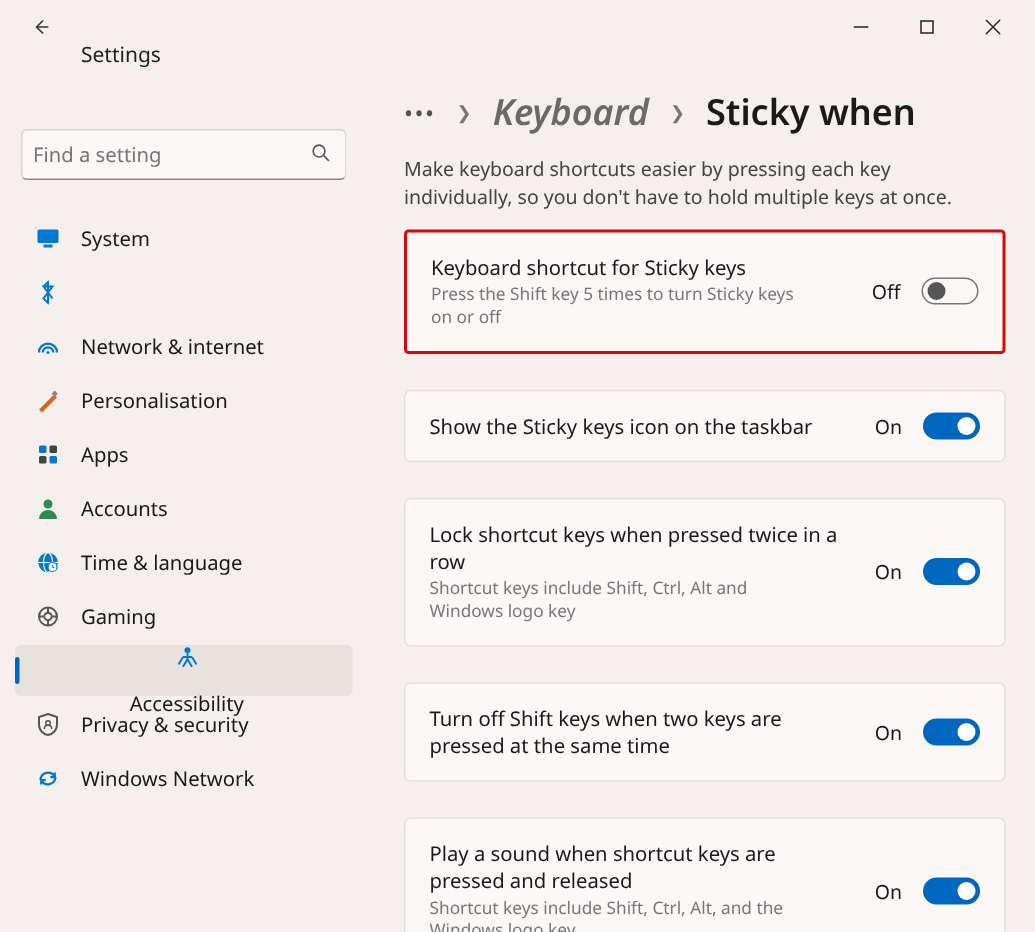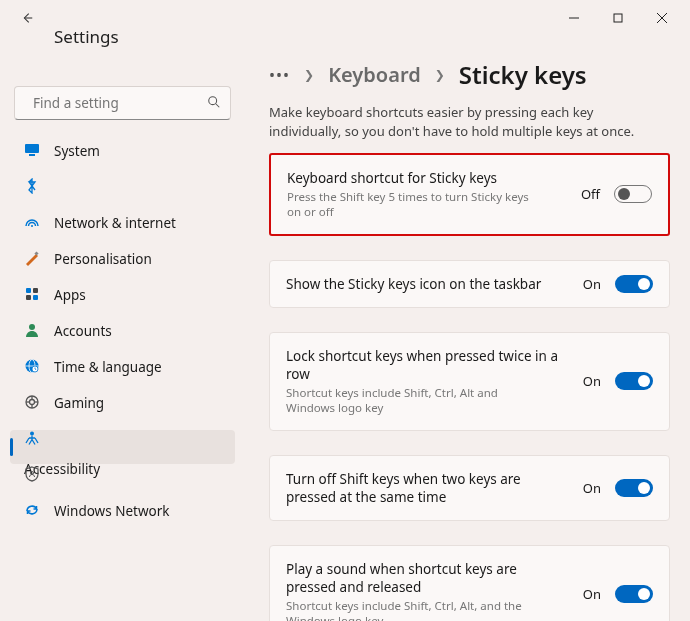--- a/index.html
+++ b/index.html
@@ -1,36 +1,36 @@
 <!DOCTYPE html>
 <html><head>
 <meta charset="utf-8">
 <style>
 * { box-sizing: border-box; margin: 0; padding: 0; font-family: "Segoe UI", system-ui, sans-serif; }
 body { width: 690px; height: 621px; background: #f5efed; overflow: hidden; position: relative; }
 .titlebar { height: 36px; display: flex; align-items: center; padding: 0 6px 0 18px; }
 .titlebar .back { width: 18px; height: 18px; display: flex; align-items: center; justify-content: center; color: #333; }
-.titlebar .title { margin-left: 18px; font-size: 17px; color: #222; margin-top: 36px; }
+.titlebar .title { margin-left: 18px; font-size: 14px; color: #222; margin-top: 36px; }
 .titlebar .win-controls { margin-left: auto; display: flex; gap: 0; }
 .titlebar .win-controls .ctl { width: 44px; height: 30px; display: flex; align-items: center; justify-content: center; color: #222; }
 .body { display: flex; height: calc(100% - 36px); }
 .sidebar { width: 245px; padding: 10px 10px 10px 10px; flex-shrink: 0; }
 .search-wrap { margin: 40px 4px 22px 4px; position: relative; }
-.search { width: 100%; height: 34px; border: 1px solid #d9d2cf; border-bottom: 1.5px solid #888; border-radius: 4px; background: #fbf8f7; padding: 0 36px 0 18px; font-size: 13.5px; color: #555; outline: none; }
+.search { width: 100%; height: 34px; border: 1px solid #d9d2cf; border-bottom: 1.5px solid #888; border-radius: 4px; background: #fbf8f7; padding: 0 36px 0 7px; font-size: 13.5px; color: #555; outline: none; }
 .search-icon { position: absolute; right: 10px; top: 50%; transform: translateY(-50%); color: #555; }
 .nav { display: flex; flex-direction: column; gap: 2px; }
-.nav-item { height: 34px; display: flex; align-items: flex-start; padding: 0 10px 0 14px; border-radius: 4px; font-size: 13.5px; color: #1a1a1a; gap: 14px; position: relative; cursor: pointer; }
+.nav-item { height: 34px; display: flex; align-items: center; padding: 0 10px 0 14px; border-radius: 4px; font-size: 13.5px; color: #1a1a1a; gap: 14px; position: relative; cursor: pointer; }
 .nav-item.selected { background: #e8e1de; flex-direction: column; }
 .nav-item.selected::before { content: ""; position: absolute; left: 0; top: 8px; bottom: 8px; width: 3px; border-radius: 3px; background: #0067c0; }
 .nav-icon { width: 16px; height: 16px; display: flex; align-items: center; justify-content: center; flex-shrink: 0; }
 .main { flex: 1; padding: 22px 20px 10px 24px; overflow-y: auto; }
 .breadcrumb { display: flex; align-items: center; gap: 14px; margin-bottom: 12px; }
 .bc-ellipsis { font-size: 16px; color: #555; letter-spacing: 1px; }
 .bc-chev { color: #777; font-size: 12px; }
-.bc-item0 { font-size: 20px; font-weight: 600; color: #6a6a6a; }
+.bc-item0 { font-size: 24px; font-weight: 600; color: #6a6a6a; font-style: italic; }
 .bc-item1 { font-size: 24px; font-weight: 600; color: #1a1a1a; }
 .main-desc { font-size: 13px; color: #444; line-height: 1.45; margin-bottom: 12px; max-width: 380px; }
 .card { border: 1px solid #e6dfdc; border-radius: 4px; background: #fbf8f7; padding: 14px 16px; display: flex; align-items: center; gap: 14px; margin-bottom: 24px; }
 .card.highlighted { border: 2px solid #d20a0a; border-radius: 3px; }
 .card-text { flex: 1; }
 .card-title { font-size: 13.5px; color: #1a1a1a; }
 .card-sub { font-size: 11.5px; color: #777; margin-top: 2px; max-width: 250px; line-height: 1.35; }
 .state-label { font-size: 13px; color: #1a1a1a; text-align: center; }
 .toggle { width: 38px; height: 18px; border-radius: 10px; position: relative; }
 .toggle.on { background: #0067c0; }
@@ -175,20 +175,21 @@
           <span>Accessibility</span>
         </div>
         <div class="nav-item">
           <span class="nav-icon">
             <svg width="16" height="16" viewBox="0 0 16 16">
               <path d="M8 1l6 2v5c0 4-3 6.5-6 7-3-.5-6-3-6-7V3z" fill="none" stroke="#555" stroke-width="1.3"></path>
               <circle cx="8" cy="7" r="1.5" stroke="#555" stroke-width="1" fill="none"></circle>
               <path d="M5.5 11c0-1.5 1-2.5 2.5-2.5s2.5 1 2.5 2.5" stroke="#555" stroke-width="1" fill="none"></path>
             </svg>
           </span>
+          <span>Privacy &amp; security</span>
         </div>
         <div class="nav-item">
           <span class="nav-icon">
             <svg width="16" height="16" viewBox="0 0 16 16">
               <path d="M3 9a5 5 0 0 1 9.5-2" stroke="#0078d4" stroke-width="1.5" fill="none"></path>
               <path d="M12.5 4v3h-3" stroke="#0078d4" stroke-width="1.5" fill="none"></path>
               <path d="M13 7a5 5 0 0 1-9.5 2" stroke="#0078d4" stroke-width="1.5" fill="none"></path>
               <path d="M3.5 12V9h3" stroke="#0078d4" stroke-width="1.5" fill="none"></path>
             </svg>
           </span>
@@ -196,21 +197,21 @@
         </div>
       </div>
   </div>
 
   <div class="main">
     <div class="breadcrumb">
       <span class="bc-ellipsis">•••</span>
       <span class="bc-chev">❯</span>
       <span class="bc-item0">Keyboard</span>
       <span class="bc-chev">❯</span>
-      <span class="bc-item1">Sticky keys</span>
+      <span class="bc-item1">Sticky when</span>
     </div>
     <div class="main-desc">Make keyboard shortcuts easier by pressing each key individually, so you don't have to hold multiple keys at once.</div>
     <div id="settings-list">
         <div class="card highlighted">
           <div class="card-text">
             <div class="card-title">Keyboard shortcut for Sticky keys</div>
             <div class="card-sub">Press the Shift key 5 times to turn Sticky keys on or off</div>
           </div>
           <div class="state-label">Off</div>
           <div class="toggle off"></div>

